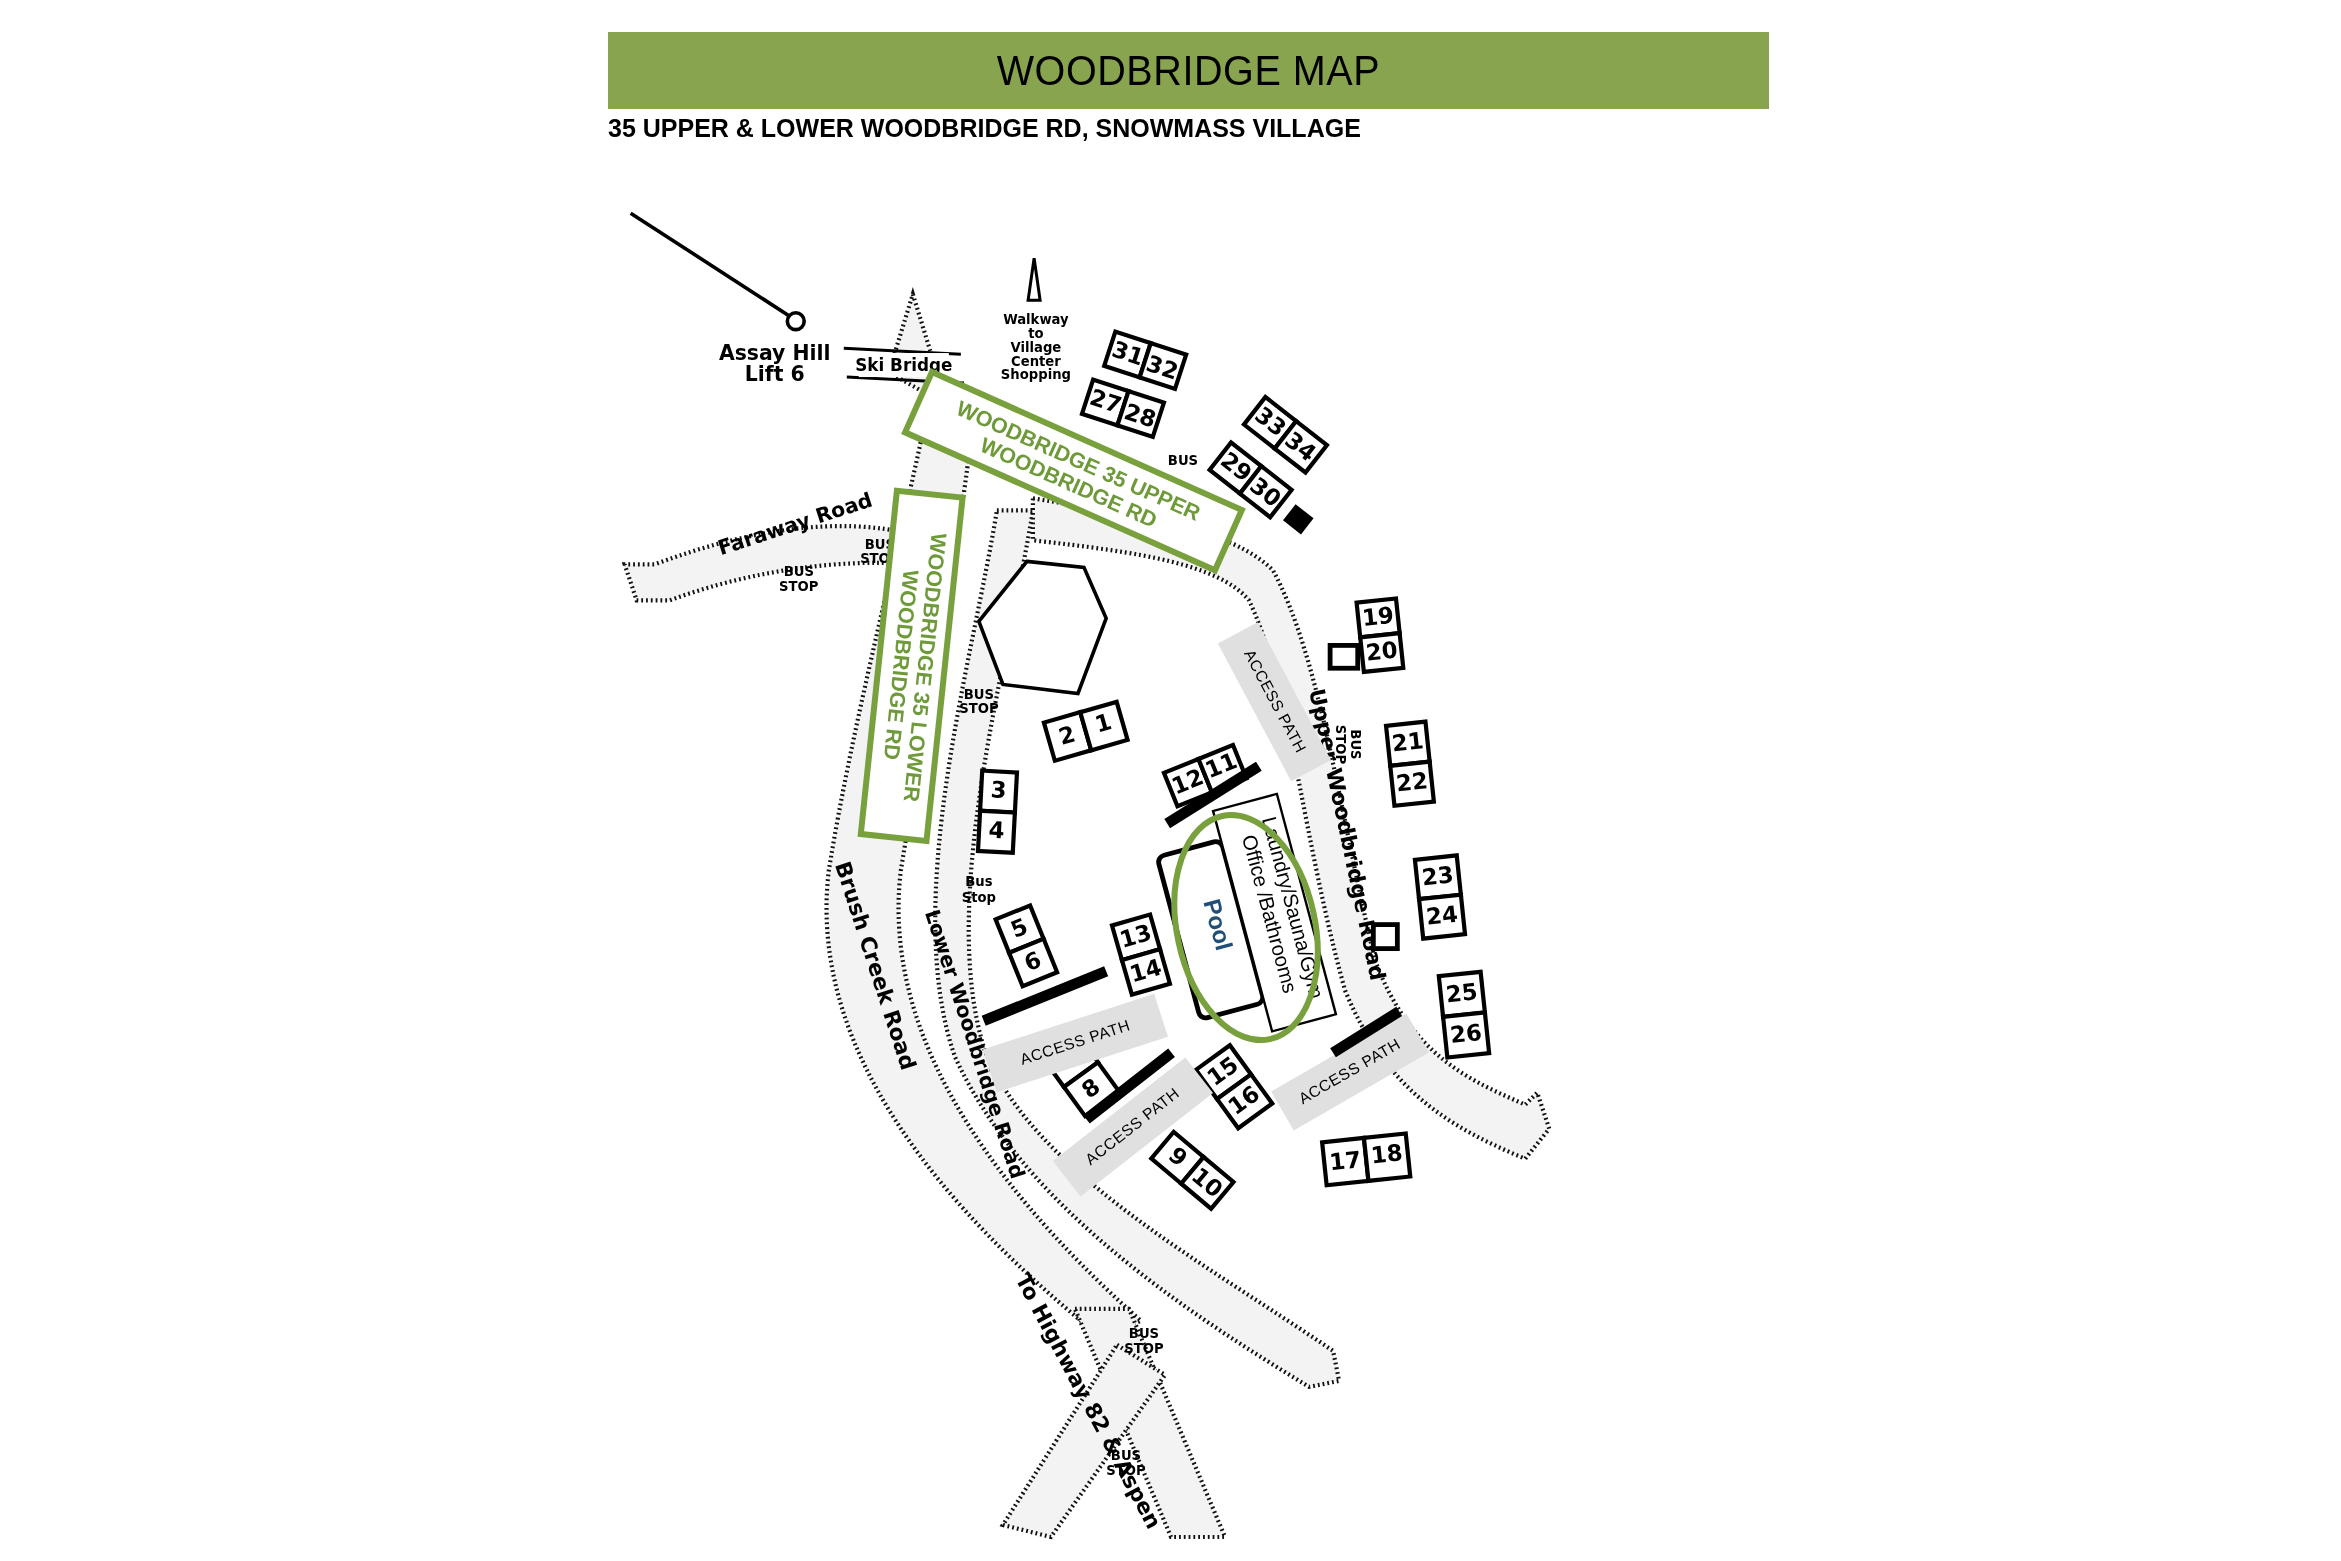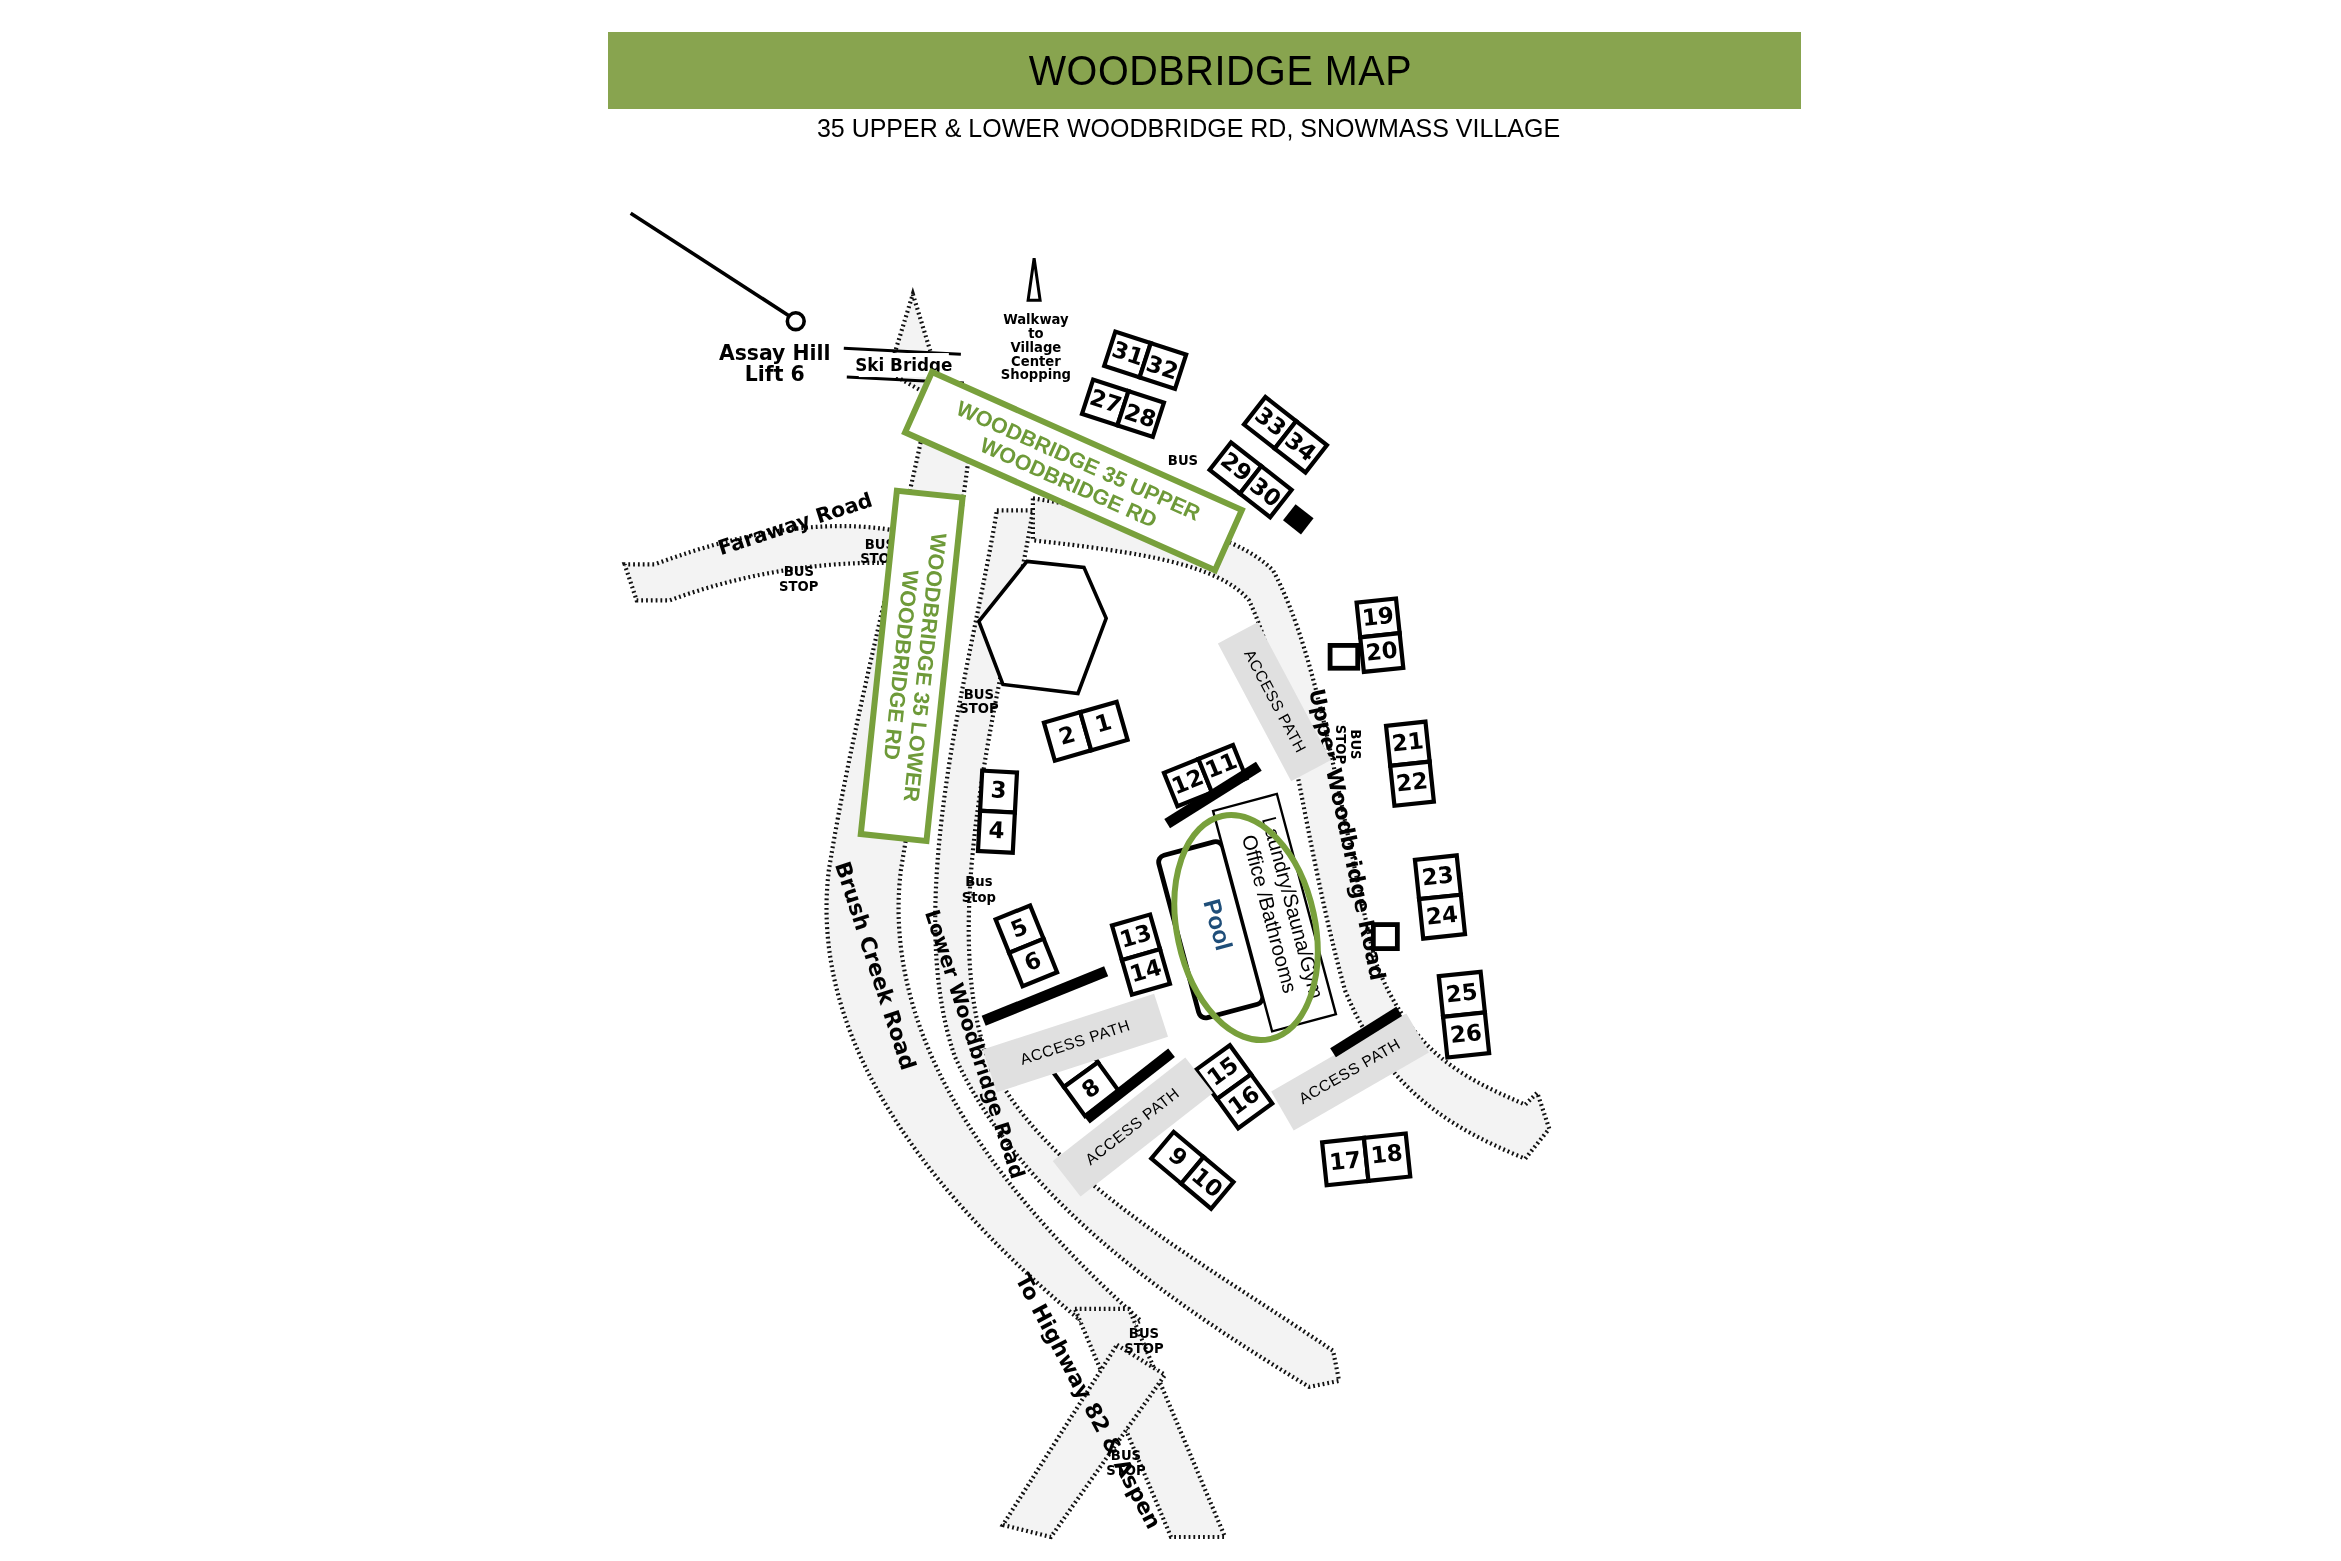--- a/index.html
+++ b/index.html
@@ -1,23 +1,23 @@
 <!DOCTYPE html>
 <html style="font-size:9.6px"><head>
 <meta charset="utf-8">
 <style>
   html, body { margin:0; padding:0; background:#ffffff; }
   body { width:2342px; height:1561px; position:relative; overflow:hidden;
          font-family:"Liberation Sans", sans-serif; }
   .title-banner { position:absolute; left:608px; top:32px; width:1161px; height:77px;
-                  background:#88a44f; display:flex; align-items:center; justify-content:center;padding-left:32px; }
+                  background:#88a44f; display:flex; align-items:center; justify-content:center; }
   .title-banner span { font-family:"Liberation Sans", sans-serif; font-size:43px; color:#000;
                   letter-spacing:0.6px; transform:scaleX(0.92); display:inline-block; }
-  .subtitle { position:absolute; left:608px; top:114px; width:1161px; text-align:center;
-              font-family:"Liberation Sans", sans-serif; font-weight:normal; font-size:25px; color:#000; }
+  .subtitle { position:absolute; left:608px; top:114px; width:1161px; 
+              font-family:"Liberation Sans", sans-serif; font-weight:bold; font-size:25px; color:#000; }
   svg.map { position:absolute; left:0; top:0; }
   .road { fill:#f3f3f3; stroke:#111; stroke-width:7; stroke-dasharray:3 5; }
   .unit { fill:#fff; stroke:#000; stroke-width:7; }
   .unit-text { font-family:"DejaVu Sans", sans-serif; font-weight:bold; font-size:38px; fill:#000; text-anchor:middle; dominant-baseline:middle; }
   .label-dark { font-family:"DejaVu Sans", sans-serif; font-weight:bold; fill:#000; }
   .green-box { fill:#fff; stroke:#78a03c; stroke-width:10; }
   .green-text { font-family:"Liberation Sans", sans-serif; font-weight:bold; font-size:36px; fill:#6e9a39; text-anchor:middle; }
   .access-bg { fill:#e0e0e0; }
   .access-text { font-family:"Liberation Sans", sans-serif; font-size:26px; fill:#000; text-anchor:middle; dominant-baseline:middle; letter-spacing:1px;}
   .bar { fill:#000; }

